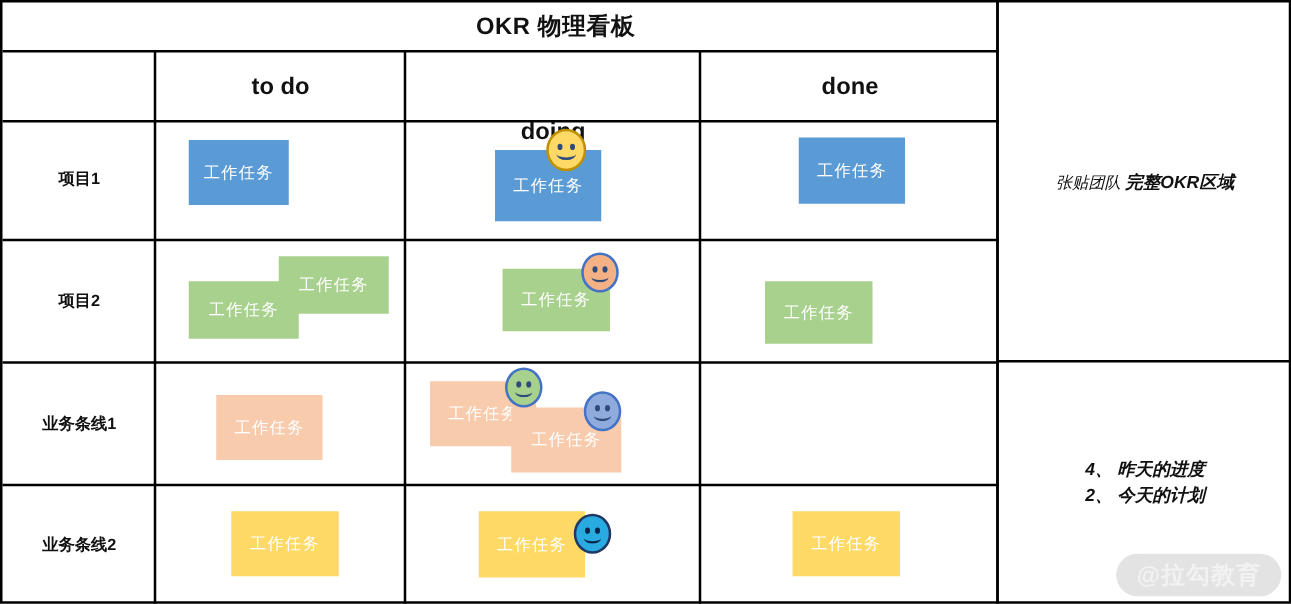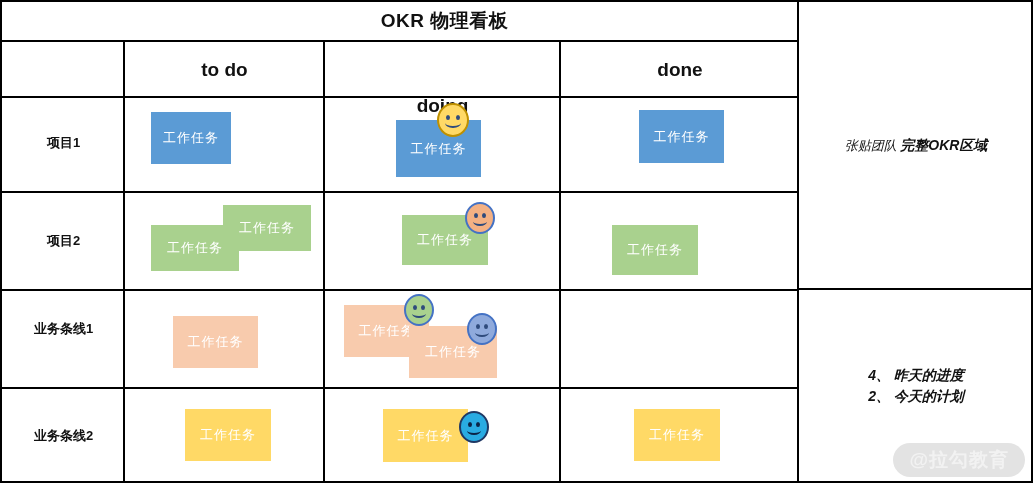--- a/index.html
+++ b/index.html
@@ -146,21 +146,21 @@
     <div class="vline" style="left:121px;top:38px;height:443px;"></div>
     <div class="vline" style="left:321px;top:38px;height:443px;"></div>
     <div class="vline" style="left:557px;top:38px;height:443px;"></div>
 
     <div class="colhead todo">to do</div>
     <div class="colhead doing">doing</div>
     <div class="colhead done">done</div>
 
     <div class="rowlabel" style="top:96px;height:89px;">项目1</div>
     <div class="rowlabel" style="top:191px;height:96px;">项目2</div>
-    <div class="rowlabel" style="top:279px;height:96px;">业务条线1</div>
+    <div class="rowlabel" style="top:289px;height:96px;">业务条线1</div>
     <div class="rowlabel" style="top:387px;height:94px;">业务条线2</div>
 
     <div class="cell" style="left:123px;top:96px;width:198px;height:93px;">
       <div class="card blue" style="left:26px;top:14px;width:80px;height:52px;">工作任务</div>
     </div>
 
     <div class="cell" style="left:323px;top:96px;width:234px;height:93px;">
       <div class="card blue" style="left:71px;top:22px;width:85px;height:57px;">工作任务</div>
       <div class="smiley s-yellow" style="left:112px;top:5px;width:32px;height:34px;">
         <span class="eye l"></span>

